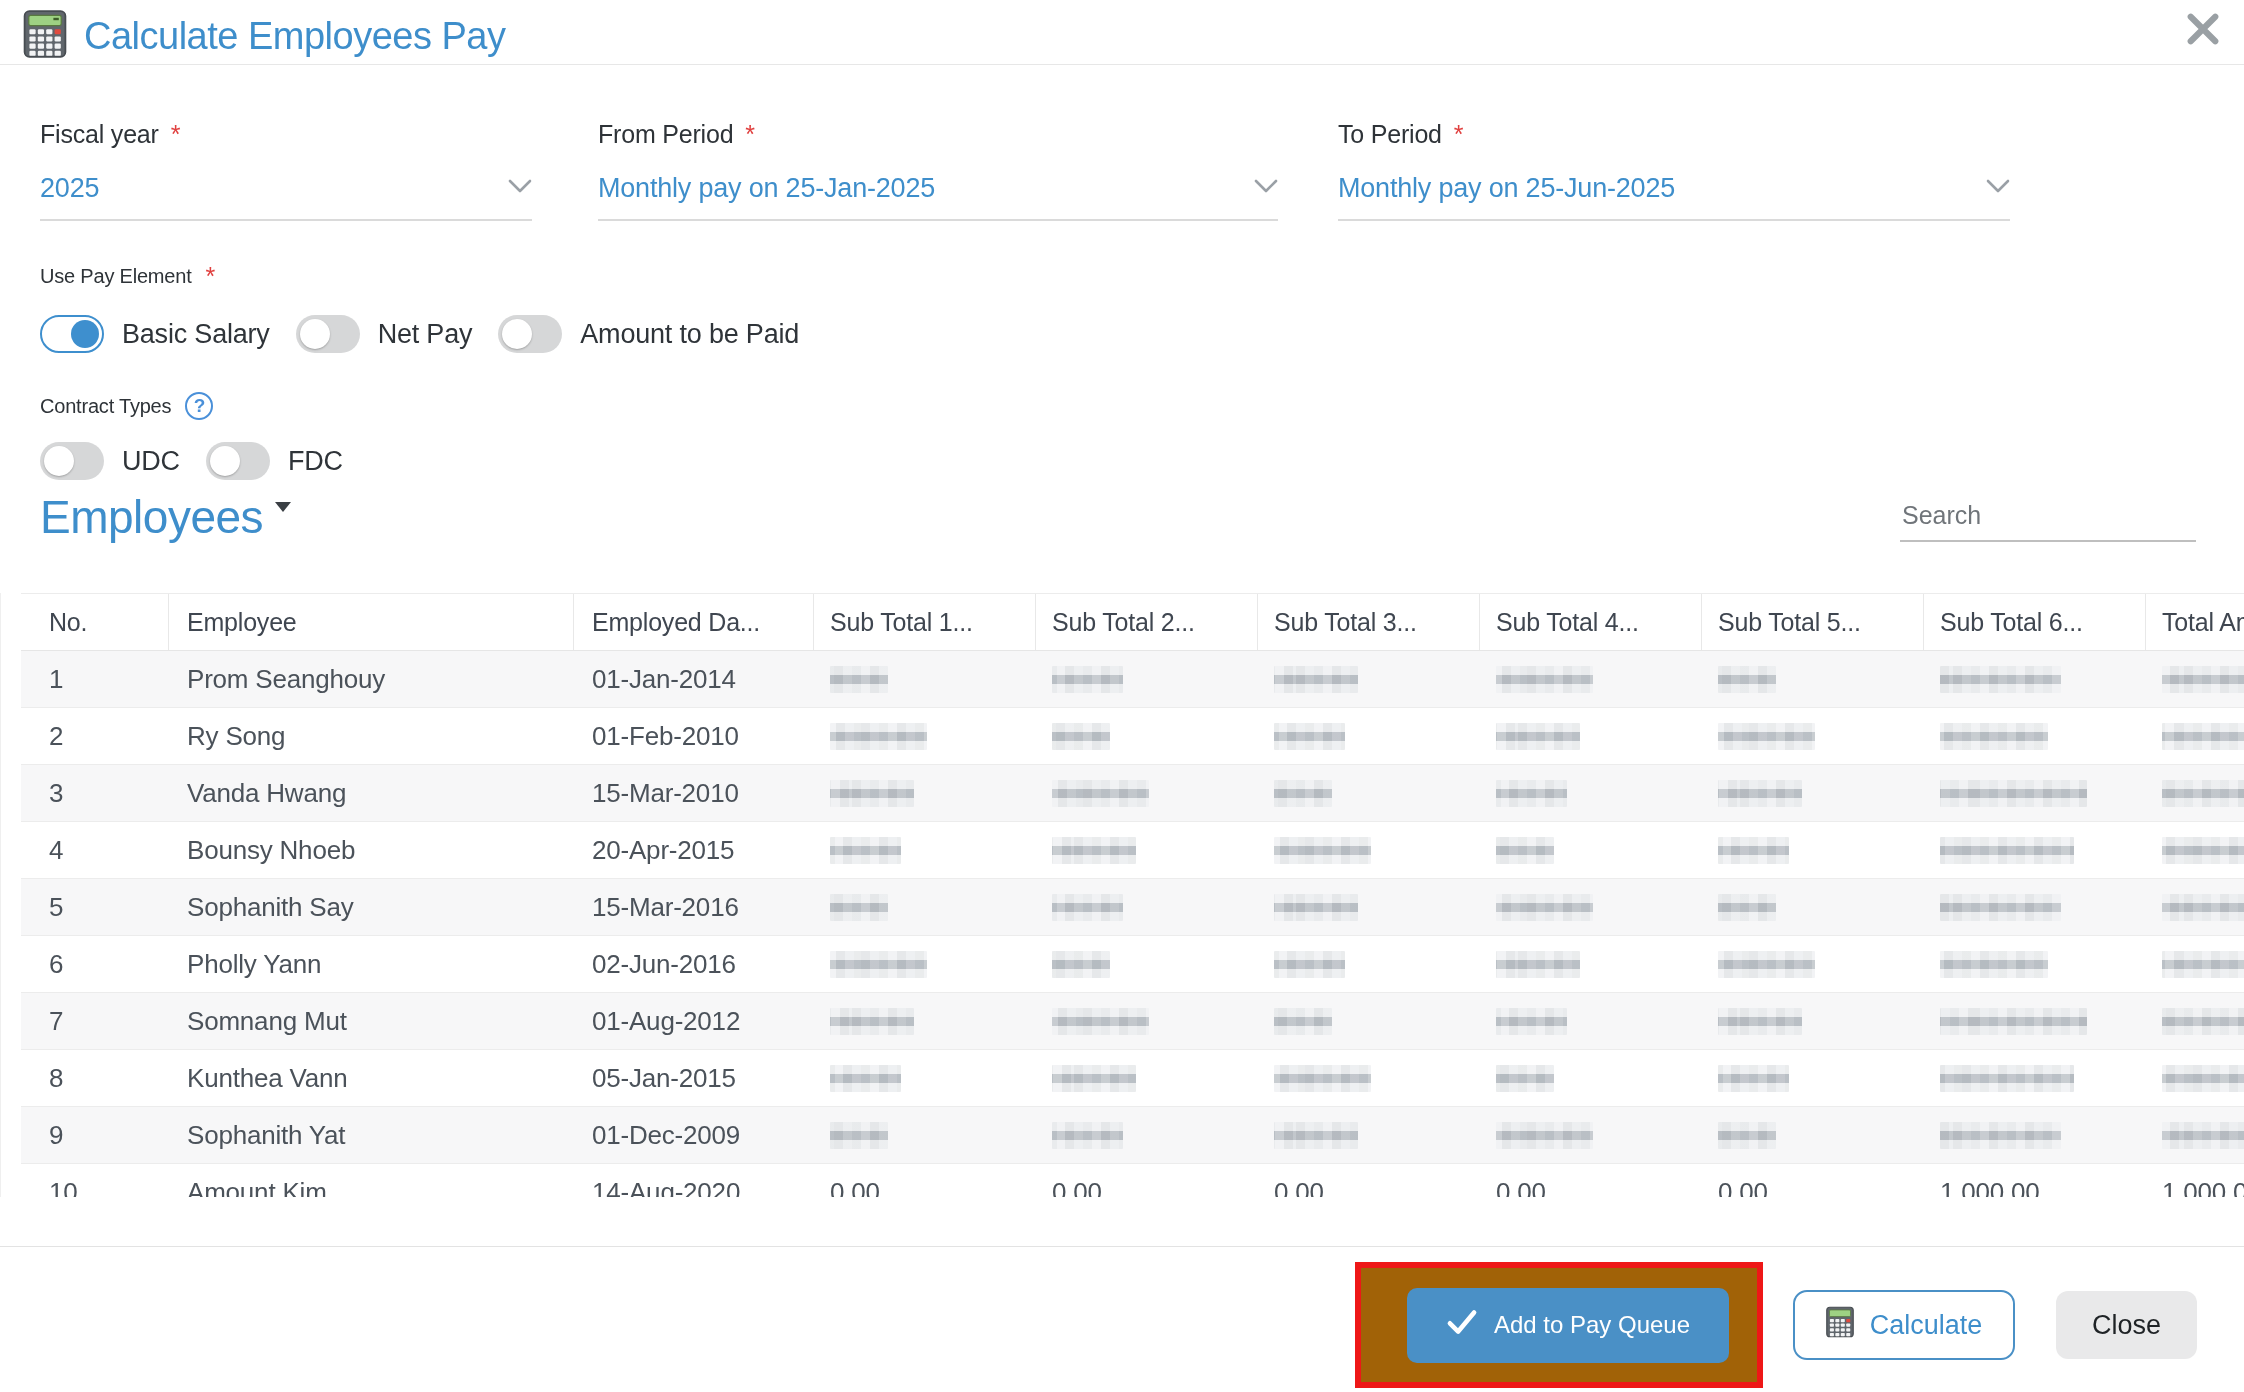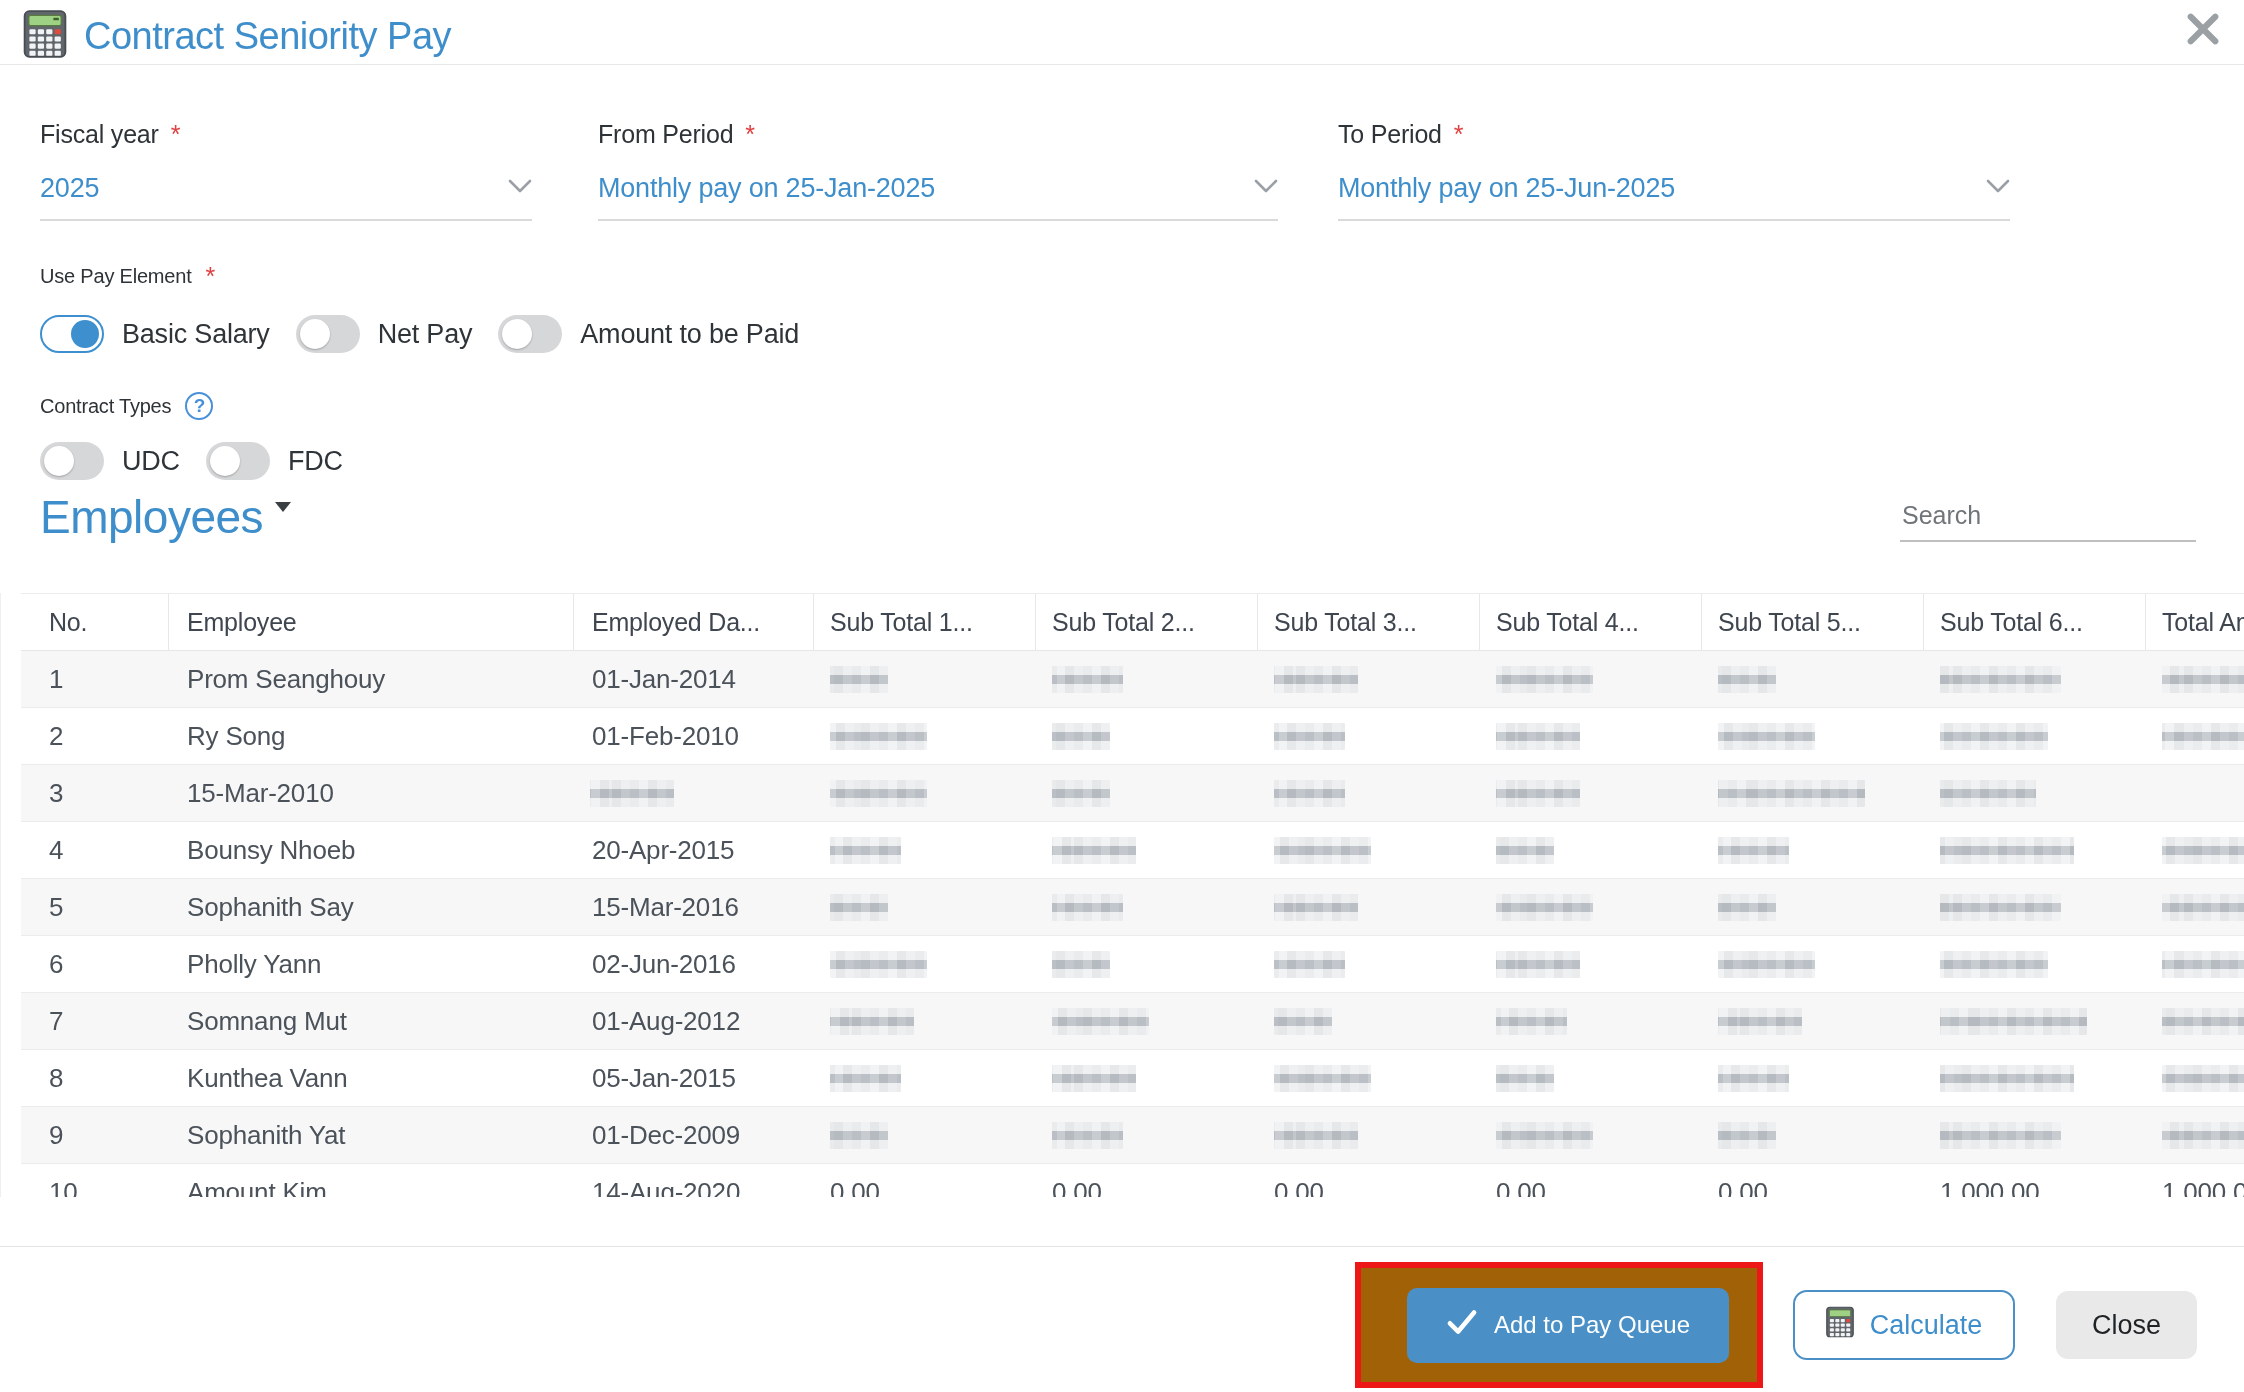--- a/index.html
+++ b/index.html
@@ -108,21 +108,21 @@
               <rect x="19" y="28" width="5.2" height="4.2" rx="1"></rect>
               <rect x="26" y="28" width="5.2" height="4.2" rx="1"></rect>
             <rect x="5" y="34" width="5.2" height="4.2" rx="1"></rect>
               <rect x="12" y="34" width="5.2" height="4.2" rx="1"></rect>
               <rect x="19" y="34" width="5.2" height="4.2" rx="1"></rect>
               <rect x="26" y="34" width="5.2" height="4.2" rx="1"></rect>
           </g>
           <rect x="26" y="16" width="5.2" height="4.2" rx="1" fill="#e04b3f"></rect>
         </svg>
       </span>
-      <span class="dlg-title">Contract Seniority Pay</span>
+      <span class="dlg-title">Calculate Employees Pay</span>
     </div>
     <span class="close-x">
       <svg width="38" height="38" viewBox="0 0 34 34">
         <path d="M6 6 L28 28 M28 6 L6 28" stroke="#9aa0a4" stroke-width="5.5" stroke-linecap="round"></path>
       </svg>
     </span>
   </div>
 
   <div class="field" id="field-fiscal">
     <div class="field-label">
@@ -286,20 +286,21 @@
           </div>
           <div class="td ">
             <span class="px-blur" style="width: 108px; background-position: 0px 0px, 4px 0px;"></span>
           </div>
           <div class="td ">
             <span class="px-blur" style="width: 109px; background-position: 9px 0px, 13px 0px;"></span>
           </div>
         </div>
         <div class="tgrid trow striped">
           <div class="td c0">3</div>
+          <div class="td c1">Vanda Hwang</div>
           <div class="td c2">15-Mar-2010</div>
           <div class="td ">
             <span class="px-blur" style="width: 84px; background-position: 18px 0px, 22px 0px;"></span>
           </div>
           <div class="td ">
             <span class="px-blur" style="width: 97px; background-position: 27px 0px, 31px 0px;"></span>
           </div>
           <div class="td ">
             <span class="px-blur" style="width: 58px; background-position: 0px 0px, 4px 0px;"></span>
           </div>

